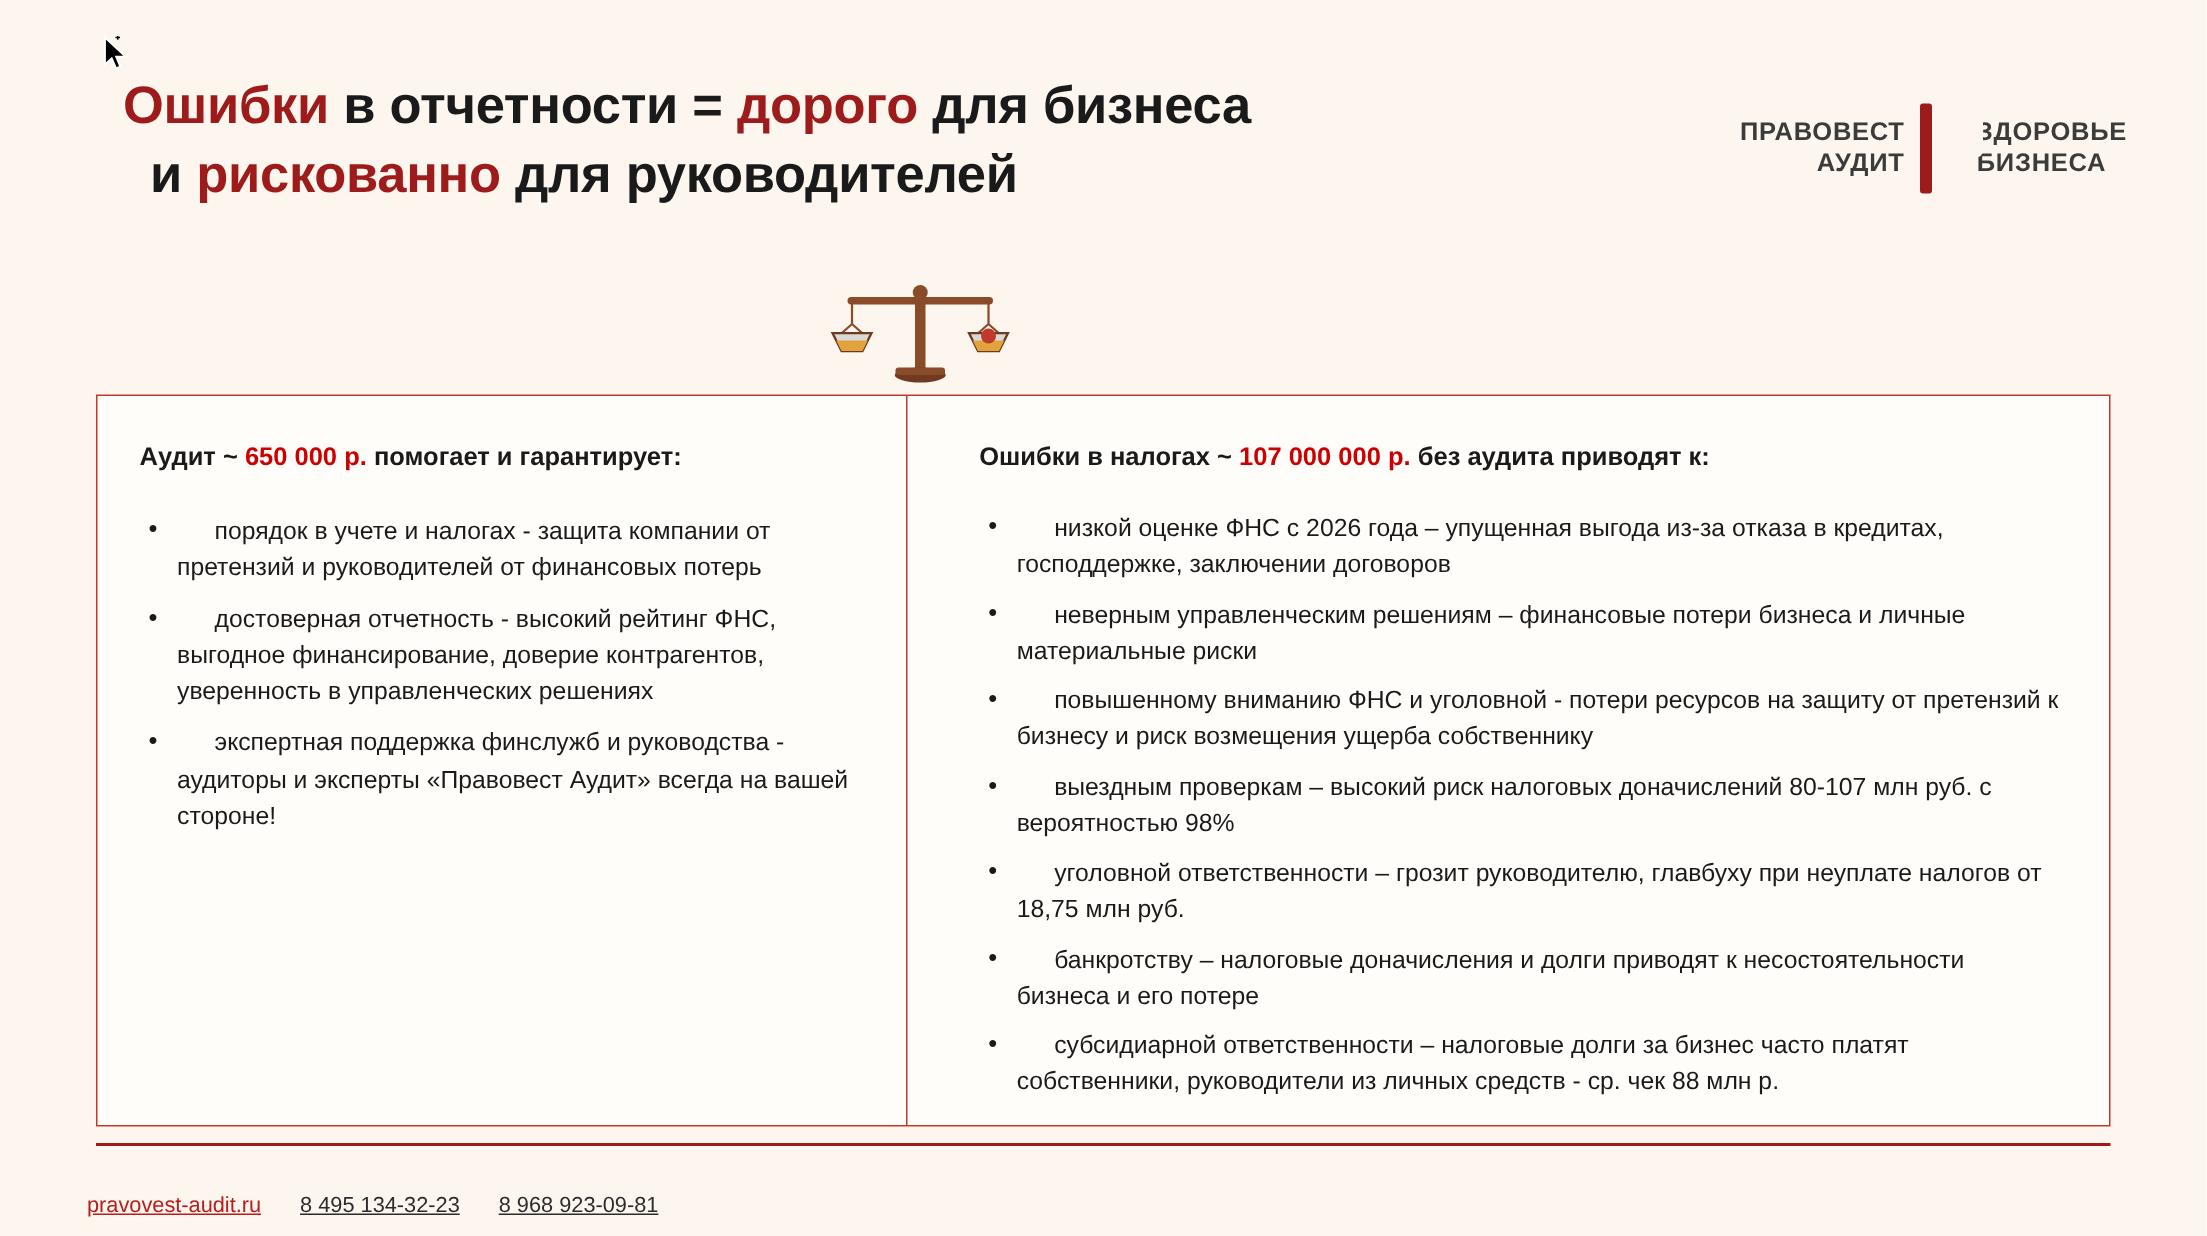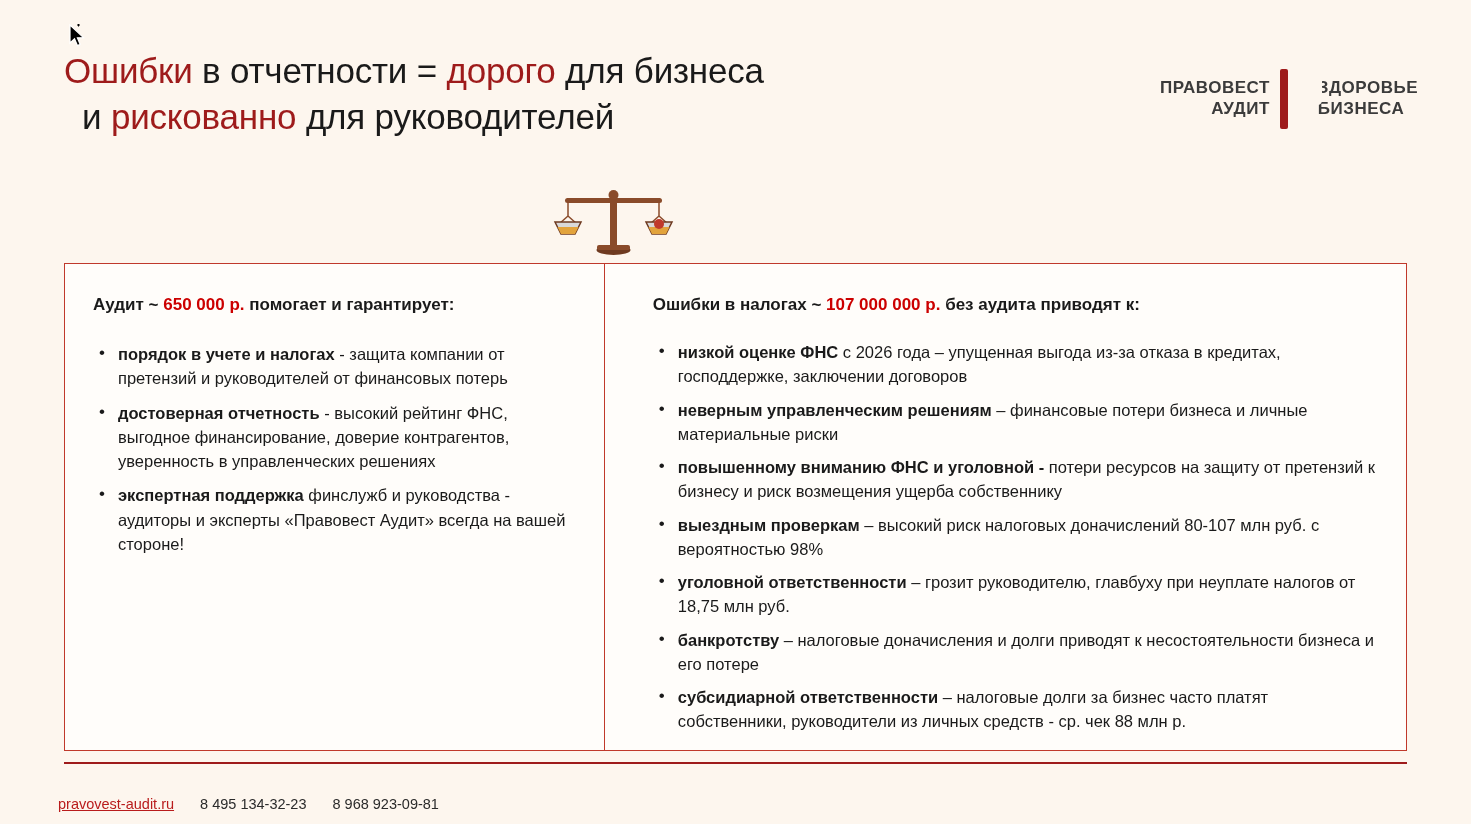--- a/index.html
+++ b/index.html
@@ -27,25 +27,25 @@
     top: 24px;
     width: 22px;
     height: 26px;
     pointer-events: none;
   }
   .cursor svg { display: block; }
 
   
   .title-block {
     position: absolute;
-    left: 64px;
+    left: 82px;
     top: 48px;
     width: 1010px;
     font-size: 35px;
-    font-weight: normal;
+    font-weight: bold;
     line-height: 1.32;
     color: #1a1a1a;
     letter-spacing: -0.2px;
   }
   .title-line { white-space: nowrap; }
   .title-line.second { padding-left: 18px; }
   .accent { color: #9e1b1b; }
 
   
   .logo {
@@ -152,21 +152,21 @@
   }
   ul.bullets li::before {
     content: "\2022";
     position: absolute;
     left: 6px;
     top: -1px;
     font-size: 17px;
     color: #1a1a1a;
   }
   .col.right ul.bullets li { margin-bottom: 9px; }
-  .b { font-weight: bold; }
+  .b { font-weight: normal; margin-left: 25px; }
 
   
   .footer-rule {
     position: absolute;
     left: 64px;
     top: 762px;
     width: 1343px;
     height: 2px;
     background: #9e1b1b;
   }
@@ -178,21 +178,21 @@
     align-items: baseline;
     gap: 26px;
     font-size: 14.5px;
     color: #2b2b2b;
   }
   .footer .site {
     color: #b91c1c;
     text-decoration: underline;
     margin-top: 24px;
   }
-  .footer .phone { color: #2b2b2b; }
+  .footer .phone { color: #2b2b2b; text-decoration: underline; }
 </style>
 </head>
 <body>
 
 <div class="slide">
 
   <div class="cursor">
     <svg width="22" height="26" viewBox="0 0 22 26">
       <path d="M2 1 L2 19 L6.5 14.8 L9.4 21.6 L12.2 20.4 L9.4 13.8 L15.5 13.6 Z" fill="#000000" stroke="#ffffff" stroke-width="1.2"></path>
       <path d="M9 1 h3 M10.5 -0.5 v3" stroke="#000" stroke-width="1"></path>

